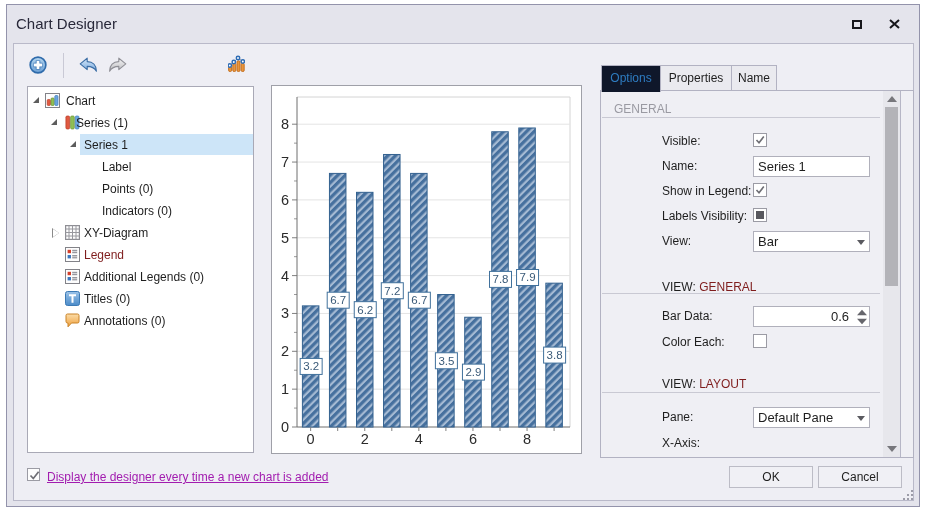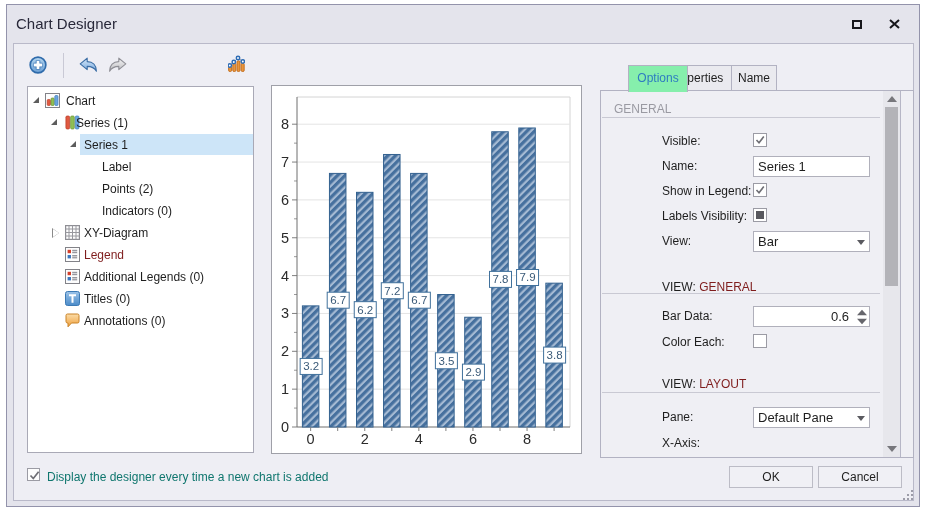--- a/index.html
+++ b/index.html
@@ -31,21 +31,21 @@
 .fline { position:absolute; left:1px; width:278px; height:1px; background:#c9c9d3; }
 .cb { position:absolute; left:152px; width:14px; height:14px; background:#fff; border:1px solid #9b9ba4; }
 .input { position:absolute; left:152px; width:117px; height:21px; background:#fff; border:1px solid #b0b0bb; font-size:13px; color:#1e1e1e; line-height:19px; padding-left:4px; }
 .combo-arrow { position:absolute; width:0; height:0; border-left:4.5px solid transparent; border-right:4.5px solid transparent; border-top:5px solid #5a5a60; }
 
 #sbar { position:absolute; left:282px; top:0px; width:17px; height:366px; background:#e7e7ec; }
 #sthumb { position:absolute; left:2px; top:16px; width:13px; height:179px; background:#b3b3b8; }
 
 .btn { position:absolute; width:84px; height:22px; background:#f0f0f5; border:1px solid #bcbcc6; font-size:12px; color:#1e1e1e; text-align:center; line-height:20px; }
 #bottomcb { position:absolute; left:13px; top:424px; width:13px; height:13px; background:#fdfdfd; border:1px solid #9b9ba4; }
-#bottomtxt { position:absolute; left:33px; top:426px; font-size:12px; color:#0f766e; }
+#bottomtxt { position:absolute; left:33px; top:426px; font-size:12px; color:#a21caf;text-decoration:underline; }
 </style>
 </head>
 <body>
 <div id="stage">
  <div id="win">
   <div id="title">Chart Designer</div>
   <div id="maxbtn"></div>
   <svg id="closebtn" viewBox="0 0 24 24">
         <path d="M7 8 L16 16 M16 8 L7 16" stroke="#17171c" stroke-width="2" fill="none"></path>
       </svg>
@@ -115,21 +115,21 @@
       <div class="txt" style="left:48px">Series (1)</div>
     </div>
     <div class="trow" style="top:47px">
       <div class="exp" style="left:42px;top:7px"></div>
       <div class="txt" style="left:56px">Series 1</div>
     </div>
     <div class="trow" style="top:69px">
             <div class="txt" style="left:74px">Label</div>
           </div>
     <div class="trow" style="top:91px">
-            <div class="txt" style="left:74px">Points (2)</div>
+            <div class="txt" style="left:74px">Points (0)</div>
           </div>
     <div class="trow" style="top:113px">
             <div class="txt" style="left:74px">Indicators (0)</div>
           </div>
     <div class="trow" style="top:135px">
       <div class="colb" style="left:24px;top:6px"></div>
             <div class="col" style="left:25px;top:7px"></div>
       <svg style="position:absolute;left:37px;top:3px" width="15" height="15" viewBox="0 0 15 15">
               <rect x="0.5" y="0.5" width="14" height="14" fill="#fdfdfd" stroke="#8e8e94" stroke-width="1.4"></rect>
               <path d="M0.5 4 H14.5 M0.5 7.5 H14.5 M0.5 11 H14.5 M4 0.5 V14.5 M7.5 0.5 V14.5 M11 0.5 V14.5" stroke="#98989e" stroke-width="1"></path>
@@ -275,21 +275,21 @@
               <rect x="217.5" y="185.385" width="22" height="16" fill="#fff" stroke="#41719c"></rect>
               <text x="228.5" y="197.385" text-anchor="middle" font-size="11.5" fill="#3a5a78" font-family="Liberation Sans, sans-serif">7.8</text>
               <rect x="244.55" y="183.49249999999998" width="22" height="16" fill="#fff" stroke="#41719c"></rect>
               <text x="255.55" y="195.49249999999998" text-anchor="middle" font-size="11.5" fill="#3a5a78" font-family="Liberation Sans, sans-serif">7.9</text>
               <rect x="271.6" y="261.085" width="22" height="16" fill="#fff" stroke="#41719c"></rect>
               <text x="282.6" y="273.085" text-anchor="middle" font-size="11.5" fill="#3a5a78" font-family="Liberation Sans, sans-serif">3.8</text>
             </g>
     </svg>
    </div>
 
-   <div class="tab" style="left:614px;width:60px;color:#2e7cc1;background:#86efac;border-bottom:none;height:27px;z-index:3">Options</div>
+   <div class="tab" style="left:587px;width:60px;color:#2e7cc1;background:#0f172a;border-bottom:none;height:27px;z-index:3">Options</div>
    <div class="tab" style="left:646px;width:72px;">Properties</div>
    <div class="tab" style="left:717px;width:46px;">Name</div>
    <div id="tabpage">
       <div class="fhead" style="top:11px">GENERAL</div>
       <div class="fline" style="top:26px"></div>
       <div class="flabel" style="top:43px">Visible:</div>
       <div class="cb" style="top:42px">
             <svg width="12" height="12" viewBox="0 0 12 12" style="position:absolute;left:0;top:0">
               <path d="M2.5 6 L5 8.7 L9.8 2.6" stroke="#6e6e74" stroke-width="1.6" fill="none"></path>
             </svg>

